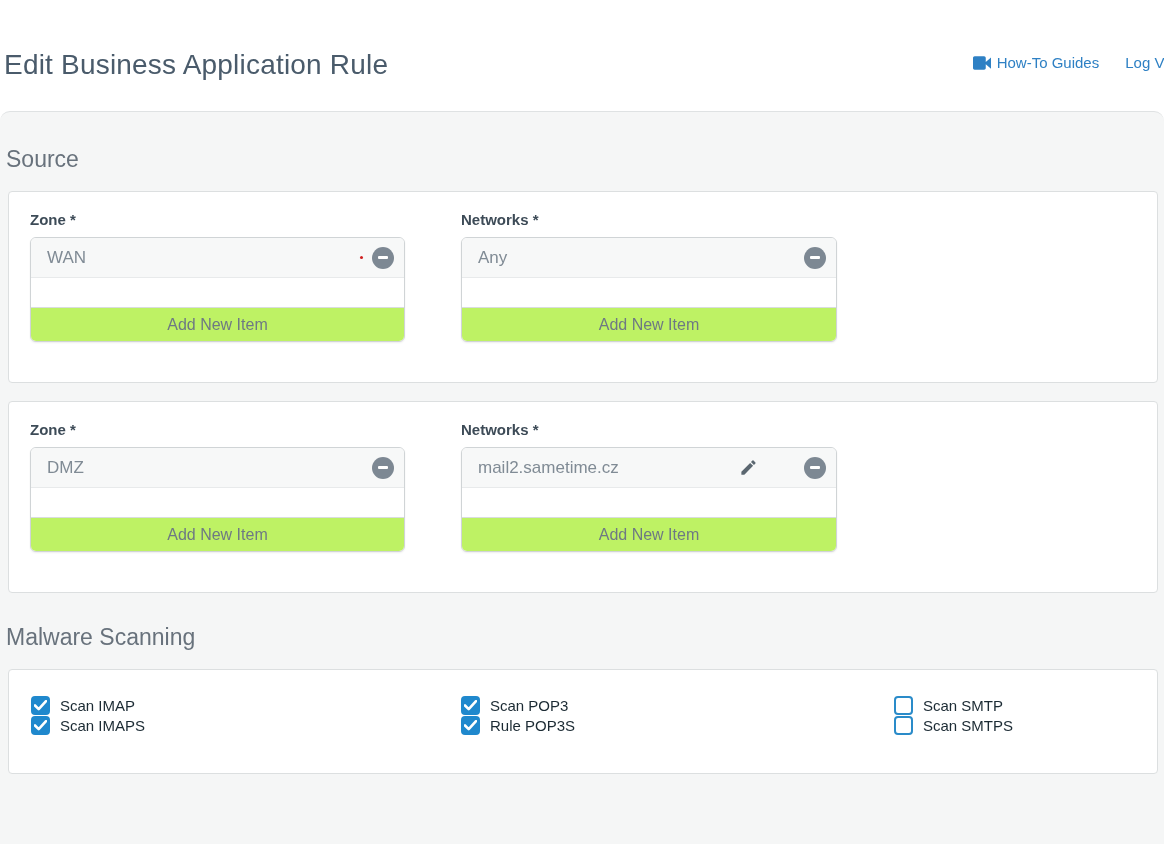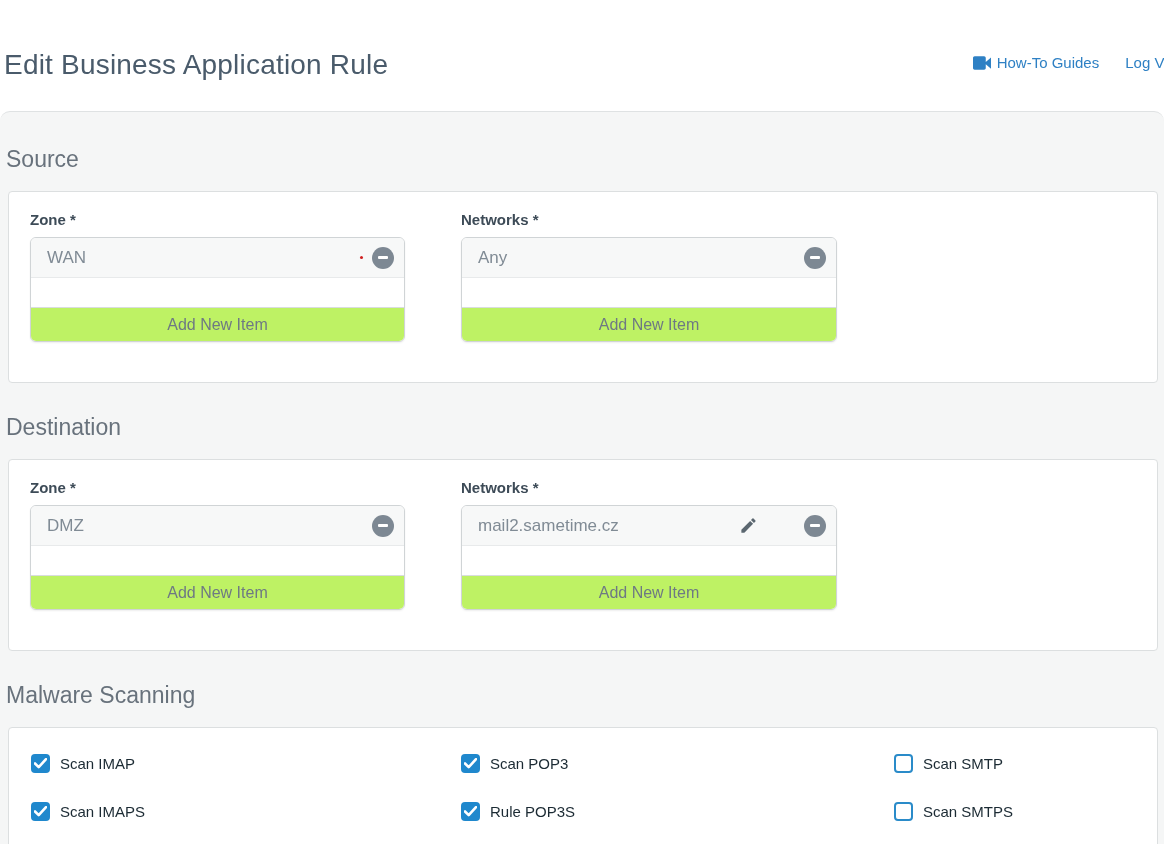--- a/index.html
+++ b/index.html
@@ -89,21 +89,20 @@
   .red-dot {
     position: absolute; width: 3px; height: 3px; border-radius: 50%;
     background: #cf2020; left: 235px; top: 18px;
   }
 
   
   .card.checks { padding: 25px 0 38px 22px; }
   .check-grid {
     display: grid;
     grid-template-columns: 430px 433px 1fr;
-    row-gap: 28px;
   }
   .check-item { display: flex; align-items: center; min-height: 20px; }
   .cb {
     width: 19px; height: 19px; border-radius: 4px;
     position: relative; cursor: pointer; flex: 0 0 auto;
   }
   .cb[data-checked="true"]  { background: #1f88cd; }
   .cb[data-checked="false"] { background: #ffffff; border: 2px solid #2a8bc9; }
   .cb svg { position: absolute; left: 3px; top: 4px; }
   .check-label { margin-left: 10px; font-size: 15px; color: #1b2a33; }
@@ -160,21 +159,20 @@
               <span class="icon-btn-minus"></span>
             </div>
             <div class="lb-filler"></div>
             <div class="lb-add">Add New Item</div>
           </div>
         </div>
 
       </div>
     </div>
 
-    <div class="section-heading later">Destination</div>
     <div class="card fields">
       <div class="field-row">
 
         <div>
           <span class="field-label">Zone *</span>
           <div class="listbox w1">
             <div class="lb-item">
               <span class="lb-item-name">DMZ</span>
               <span class="lb-spacer"></span>
               <span class="icon-btn-minus"></span>

